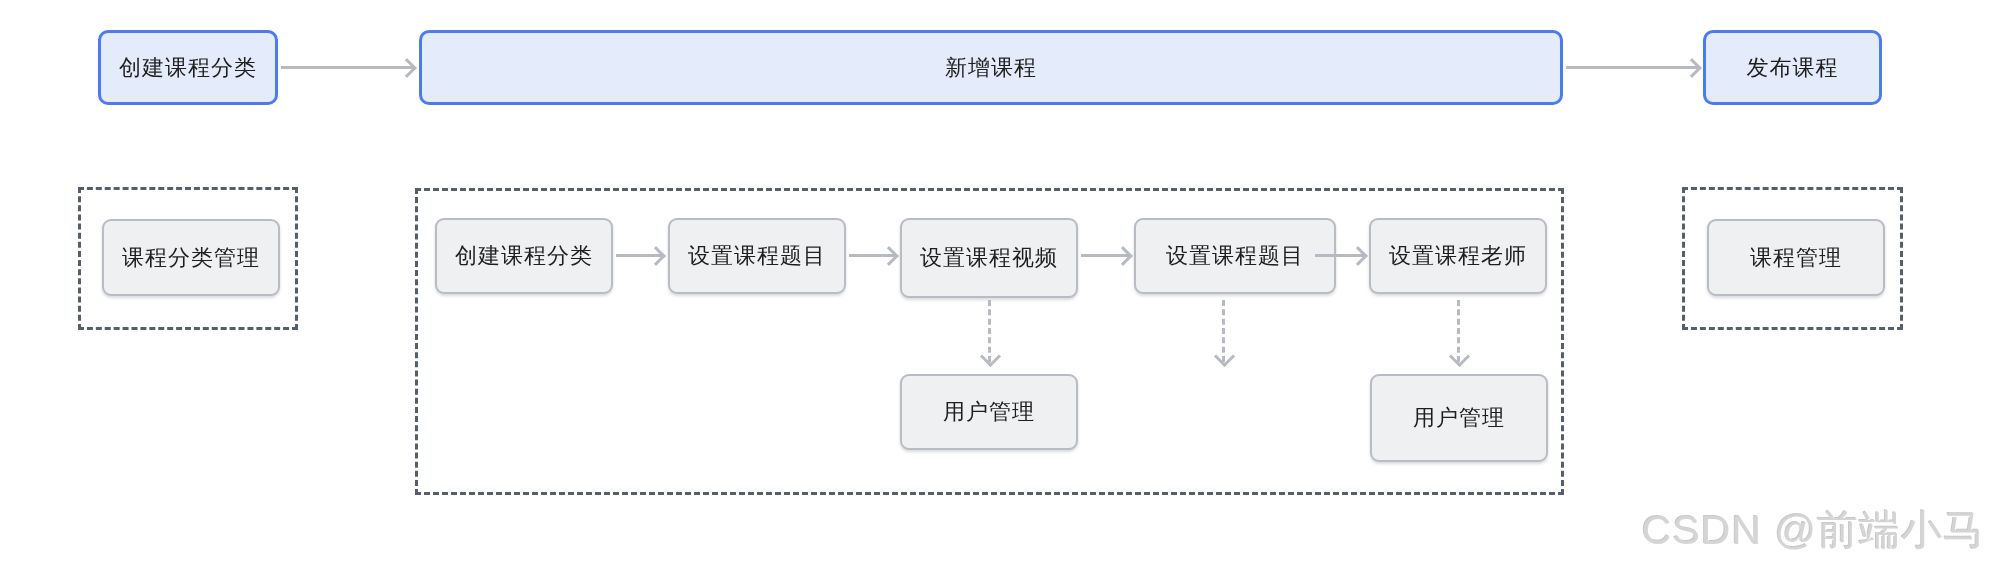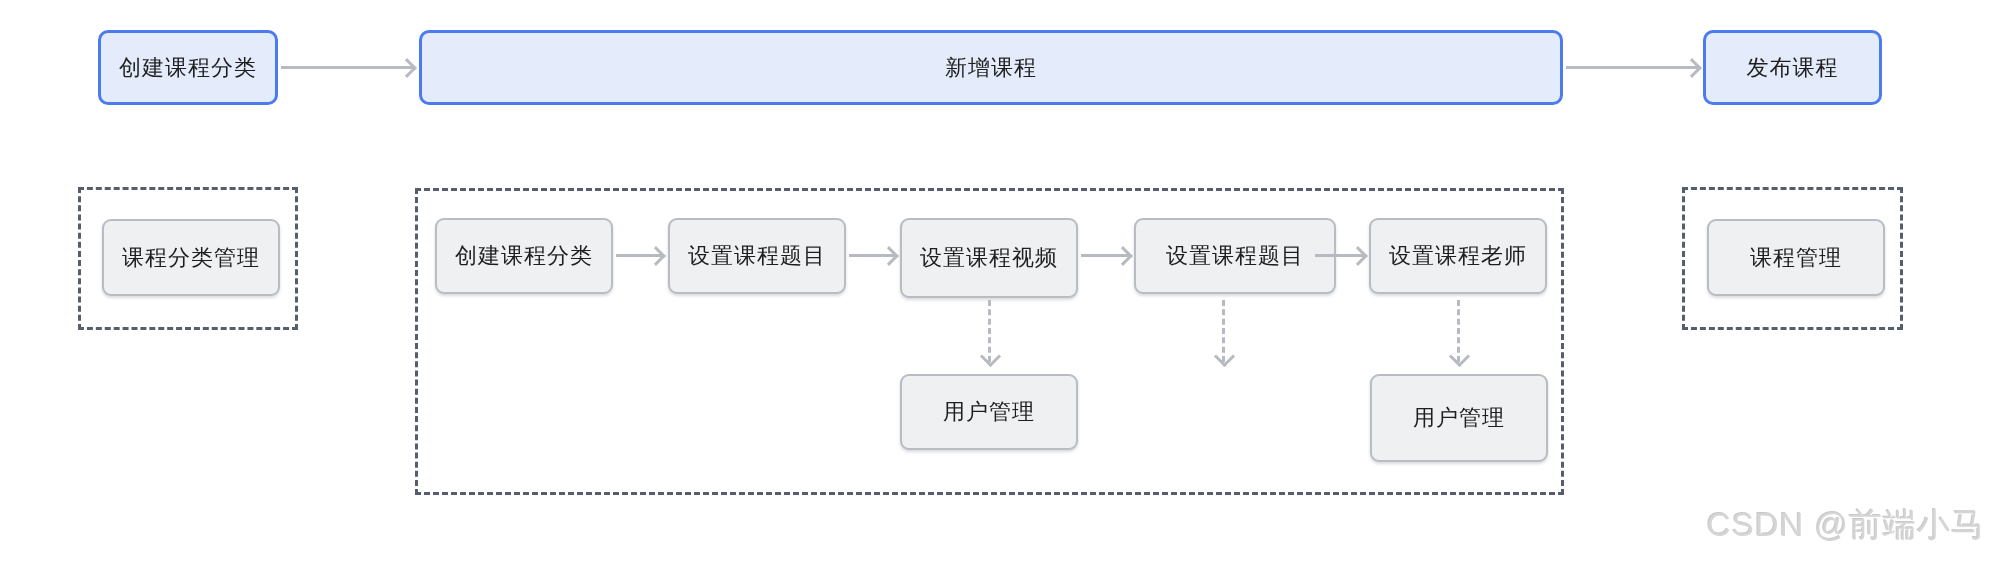--- a/index.html
+++ b/index.html
@@ -24,21 +24,21 @@
   }
   
   .arrow-v{position:absolute;width:0;border-left:3px dashed #b7bac0;}
   .arrow-v::after{
     content:"";position:absolute;left:-8px;bottom:-2px;width:12px;height:12px;
     border-right:3px solid #b7bac0;border-bottom:3px solid #b7bac0;
     transform:rotate(45deg);
   }
   
   .watermark{
-    position:absolute;right:7px;top:503px;font-size:33px;letter-spacing:1px;
+    position:absolute;right:7px;top:503px;font-size:41px;letter-spacing:1px;
     color:#d5d5d5;text-shadow:1px 1px 0 #ffffff, -1px -1px 0 #c9c9c9;
     white-space:nowrap;
   }
 
   
   #n-create{left:98px;top:30px;width:180px;height:75px;}
   #n-add{left:419px;top:30px;width:1144px;height:75px;}
   #n-publish{left:1703px;top:30px;width:179px;height:75px;}
   #a-top-1{left:281px;top:66px;width:133px;}
   #a-top-2{left:1566px;top:66px;width:133px;}

